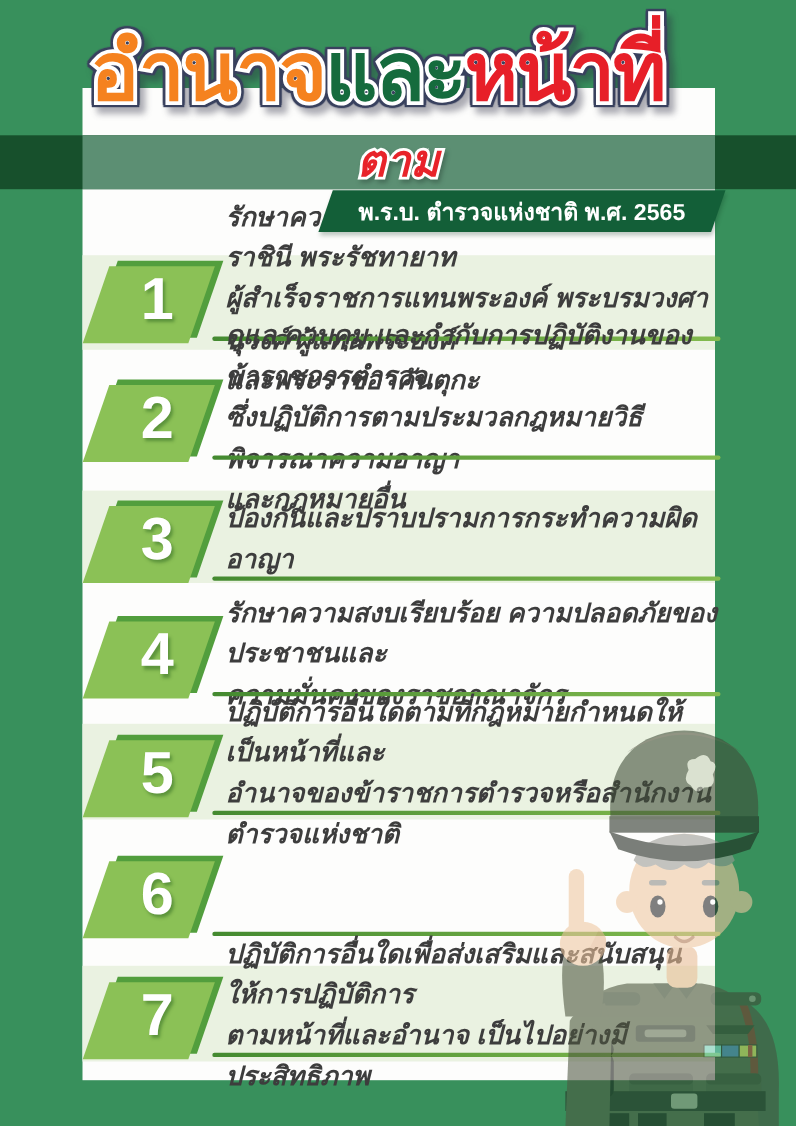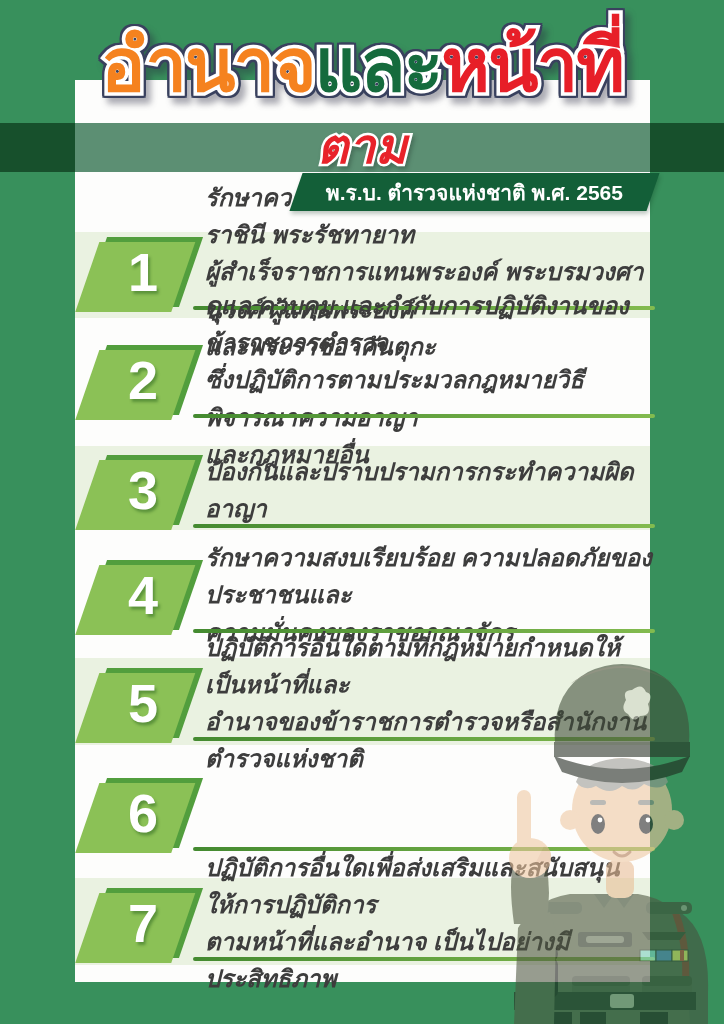--- a/index.html
+++ b/index.html
@@ -12,34 +12,34 @@
   .panel{position:absolute;left:75px;top:80px;width:575px;height:902px;background:#fdfdfc;}
   .band{position:absolute;left:0;top:123px;width:724px;height:49px;background:#17502c;}
   .band-overlay{position:absolute;left:75px;top:123px;width:575px;height:49px;background:#5c8f73;}
   .stripe{position:absolute;left:75px;width:575px;background:#eaf2e1;}
   .stripe.s1{top:232px;height:86px;}
   .stripe.s2{top:446px;height:84px;}
   .stripe.s3{top:658px;height:87px;}
   .stripe.s4{top:878px;height:87px;}
   
   .title-wrap{
-    position:absolute;left:0;top:16px;width:724px;text-align:center;z-index:6;
+    position:absolute;left:0;top:16px;width:604px;text-align:right;z-index:6;
     font-size:74px;font-weight:800;letter-spacing:-2px;line-height:1.35;
     -webkit-text-stroke:7px #ffffff;paint-order:stroke fill;
     filter:drop-shadow(2px 0 0 #39415e) drop-shadow(-2px 0 0 #39415e)
            drop-shadow(0 2px 0 #39415e) drop-shadow(0 -2px 0 #39415e)
            drop-shadow(5px 6px 3px rgba(40,40,60,.38));
     white-space:nowrap;
   }
   .t-orange{color:#f5821f;}
   .t-green{color:#156b3d;}
   .t-red{color:#e71f28;}
   .tam{
     position:absolute;left:0;top:121px;width:724px;height:52px;z-index:6;
-    text-align:center;font-size:48px;line-height:52px;font-weight:800;font-style:italic;
+    text-align:center;font-size:40px;line-height:52px;font-weight:800;font-style:italic;
     color:#e8232a;-webkit-text-stroke:5px #ffffff;paint-order:stroke fill;
     filter:drop-shadow(2px 3px 2px rgba(30,50,40,.35));
   }
   
   .badge{
     position:absolute;left:296px;top:173px;width:357px;height:38px;z-index:6;
     background:#135f38;transform:skewX(-19deg);
     display:flex;align-items:center;justify-content:center;
     box-shadow:2px 3px 4px rgba(0,40,20,.25);
   }

